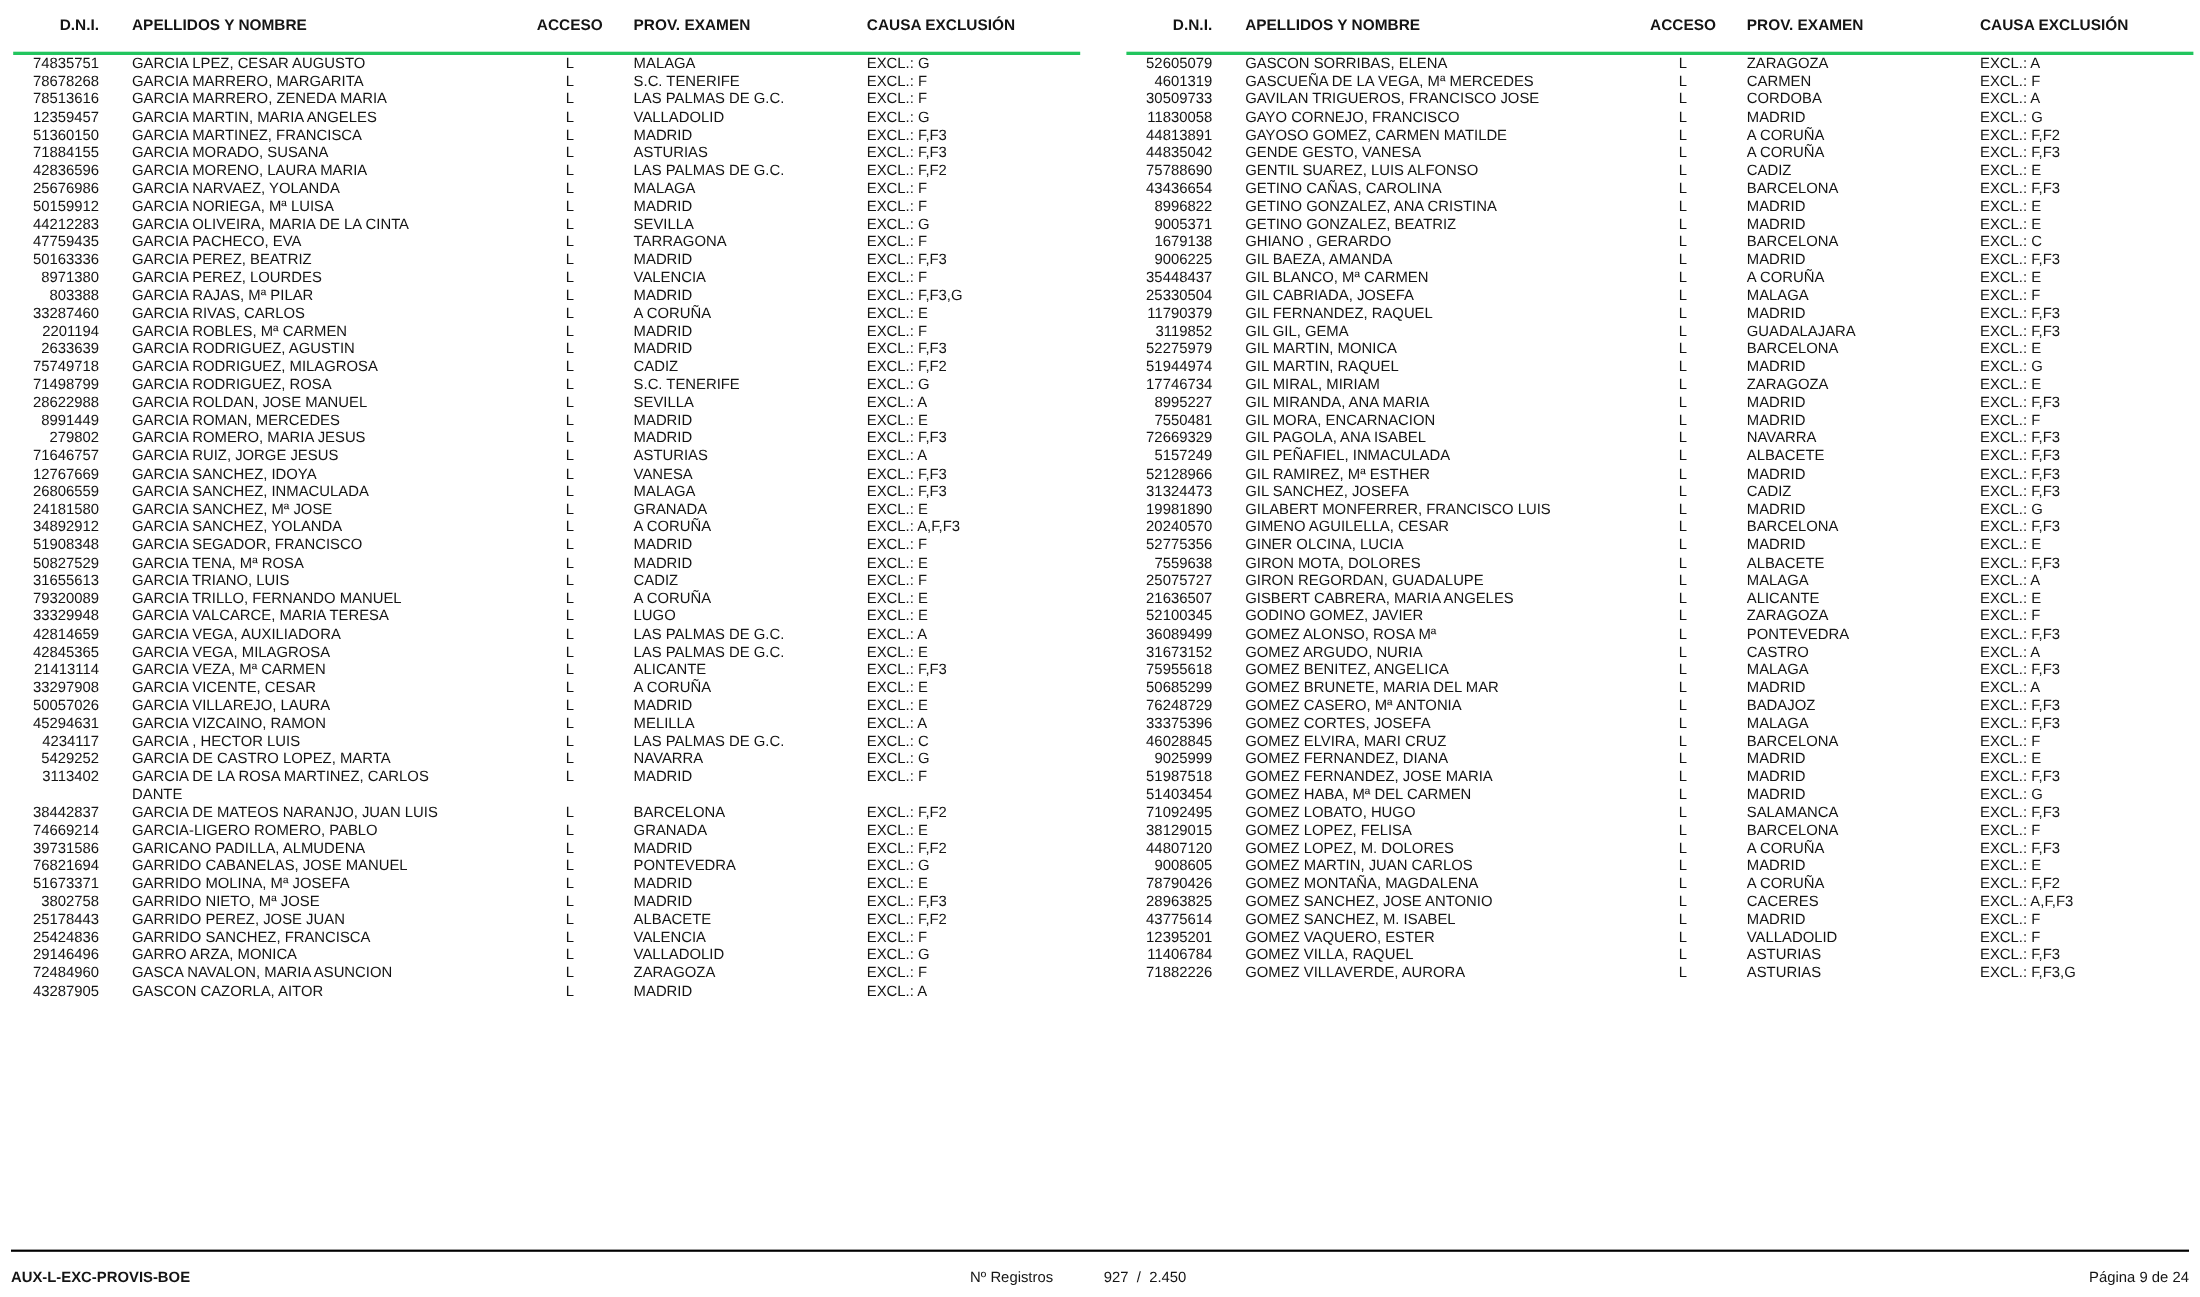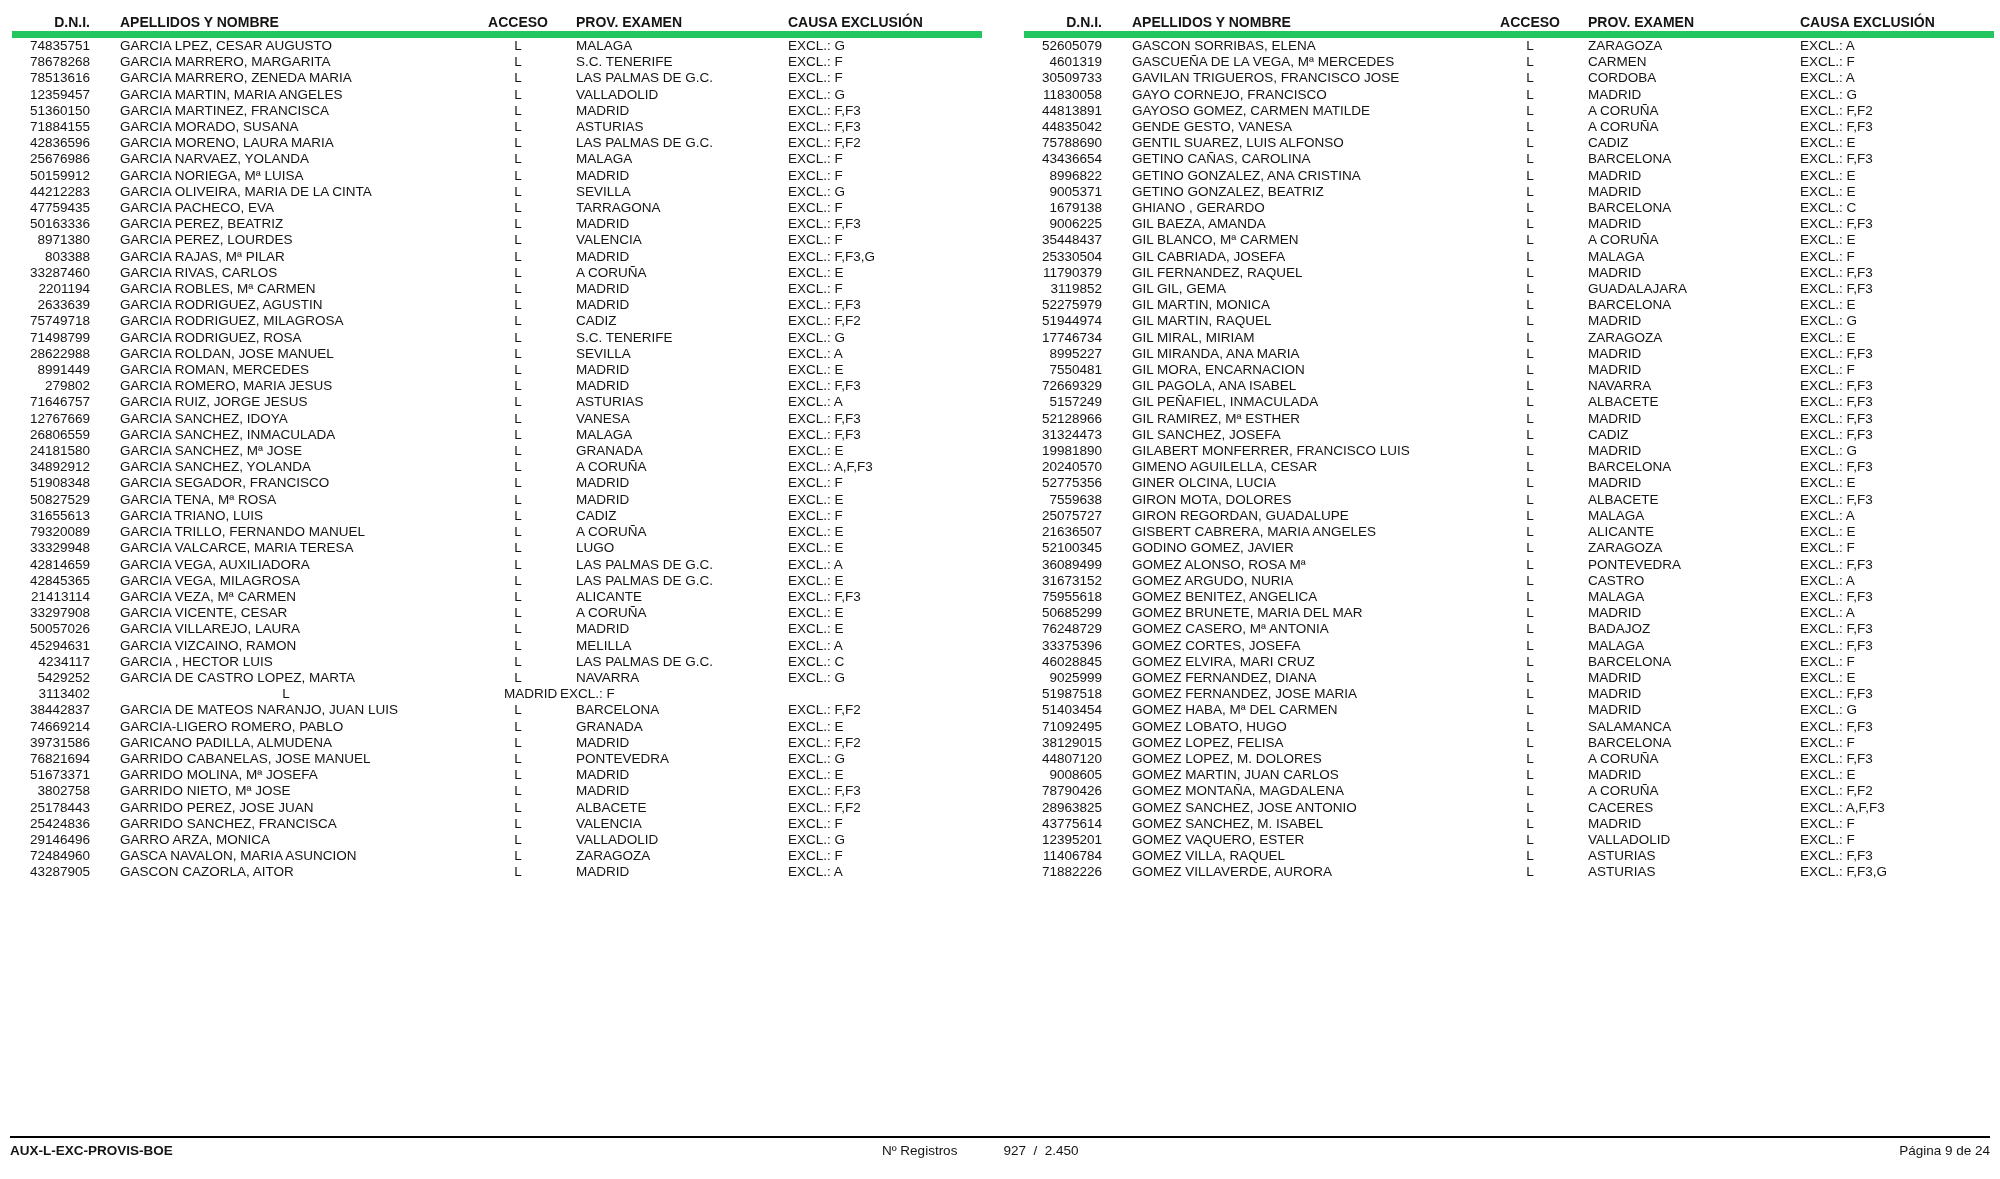--- a/index.html
+++ b/index.html
@@ -24,39 +24,39 @@
     width: 970px;
     flex: 0 0 auto;
   }
   .thead, .row {
     display: grid;
     grid-template-columns: var(--c1) var(--c2) var(--c3) var(--c4) var(--c5);
   }
   .thead {
     font-weight: bold;
     font-size: 14px;
-    border-bottom: 7px solid #22c55e;
-    padding-bottom: 0;
+    border-bottom: 3px solid #22c55e;
+    padding-bottom: 16px;
     line-height: 17px;
   }
   .row {
     font-size: 13.5px;
     line-height: 16.2px;
   }
   .cell { white-space: nowrap; overflow: visible; }
   .cell.dni    { text-align: right; }
   .cell.name   { padding-left: 30px; }
   .cell.acceso { text-align: center; }
   .cell.prov   { padding-left: 22px; }
   .cell.causa  { padding-left: 6px; }
   .footer {
     position: absolute;
     left: 10px; right: 10px; top: 1136px;
     border-top: 2px solid #000;
-    padding-top: 5px;
+    padding-top: 15px;
     font-size: 13.5px;
     display: flex;
     align-items: flex-start;
   }
   .f-left  { font-weight: bold; }
   .f-center {
     position: absolute;
     left: 49%;
     transform: translateX(-50%);
     display: flex;
@@ -433,20 +433,24 @@
           <div class="cell dni">5429252</div>
           <div class="cell name">
             <div>GARCIA DE CASTRO LOPEZ, MARTA</div>
           </div>
           <div class="cell acceso">L</div>
           <div class="cell prov">NAVARRA</div>
           <div class="cell causa">EXCL.: G</div>
         </div>
         <div class="row">
           <div class="cell dni">3113402</div>
+          <div class="cell name">
+            <div>GARCIA DE LA ROSA MARTINEZ, CARLOS</div>
+            <div>DANTE</div>
+          </div>
           <div class="cell acceso">L</div>
           <div class="cell prov">MADRID</div>
           <div class="cell causa">EXCL.: F</div>
         </div>
         <div class="row">
           <div class="cell dni">38442837</div>
           <div class="cell name">
             <div>GARCIA DE MATEOS NARANJO, JUAN LUIS</div>
           </div>
           <div class="cell acceso">L</div>

